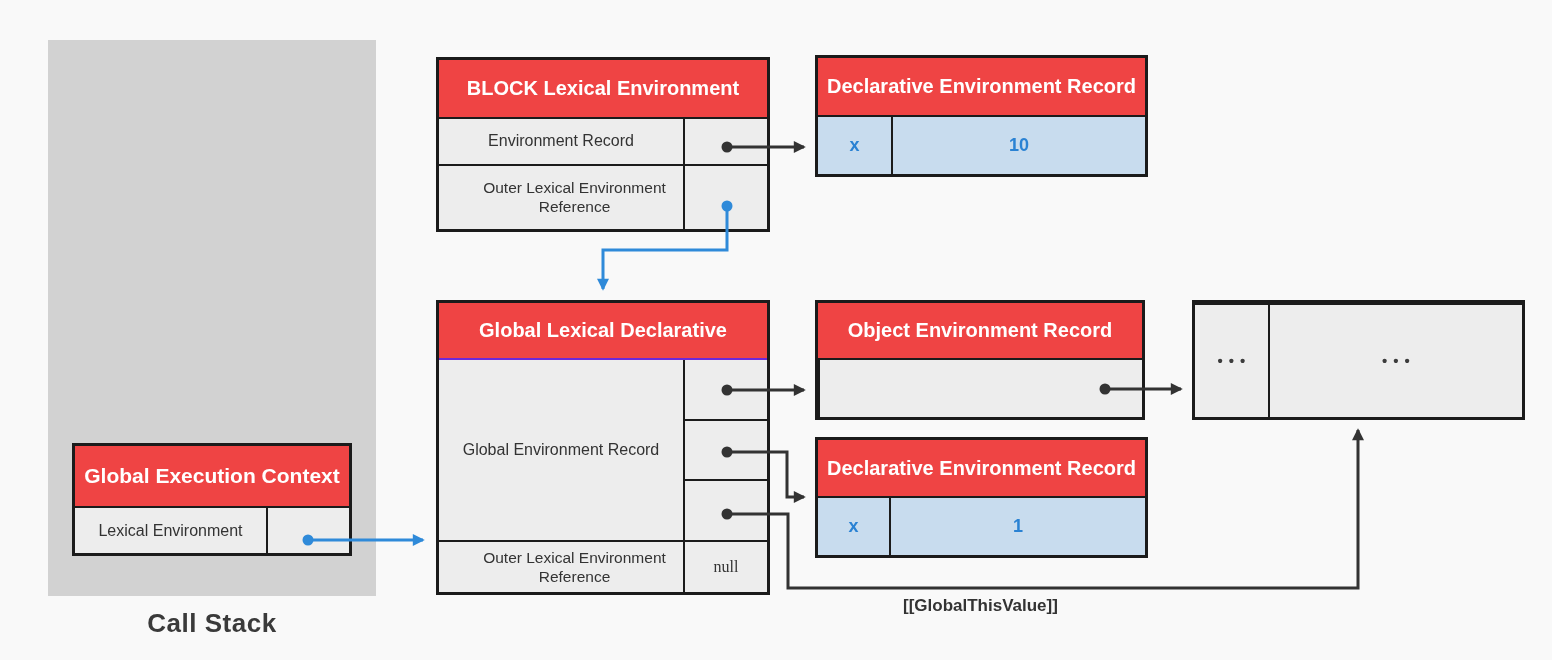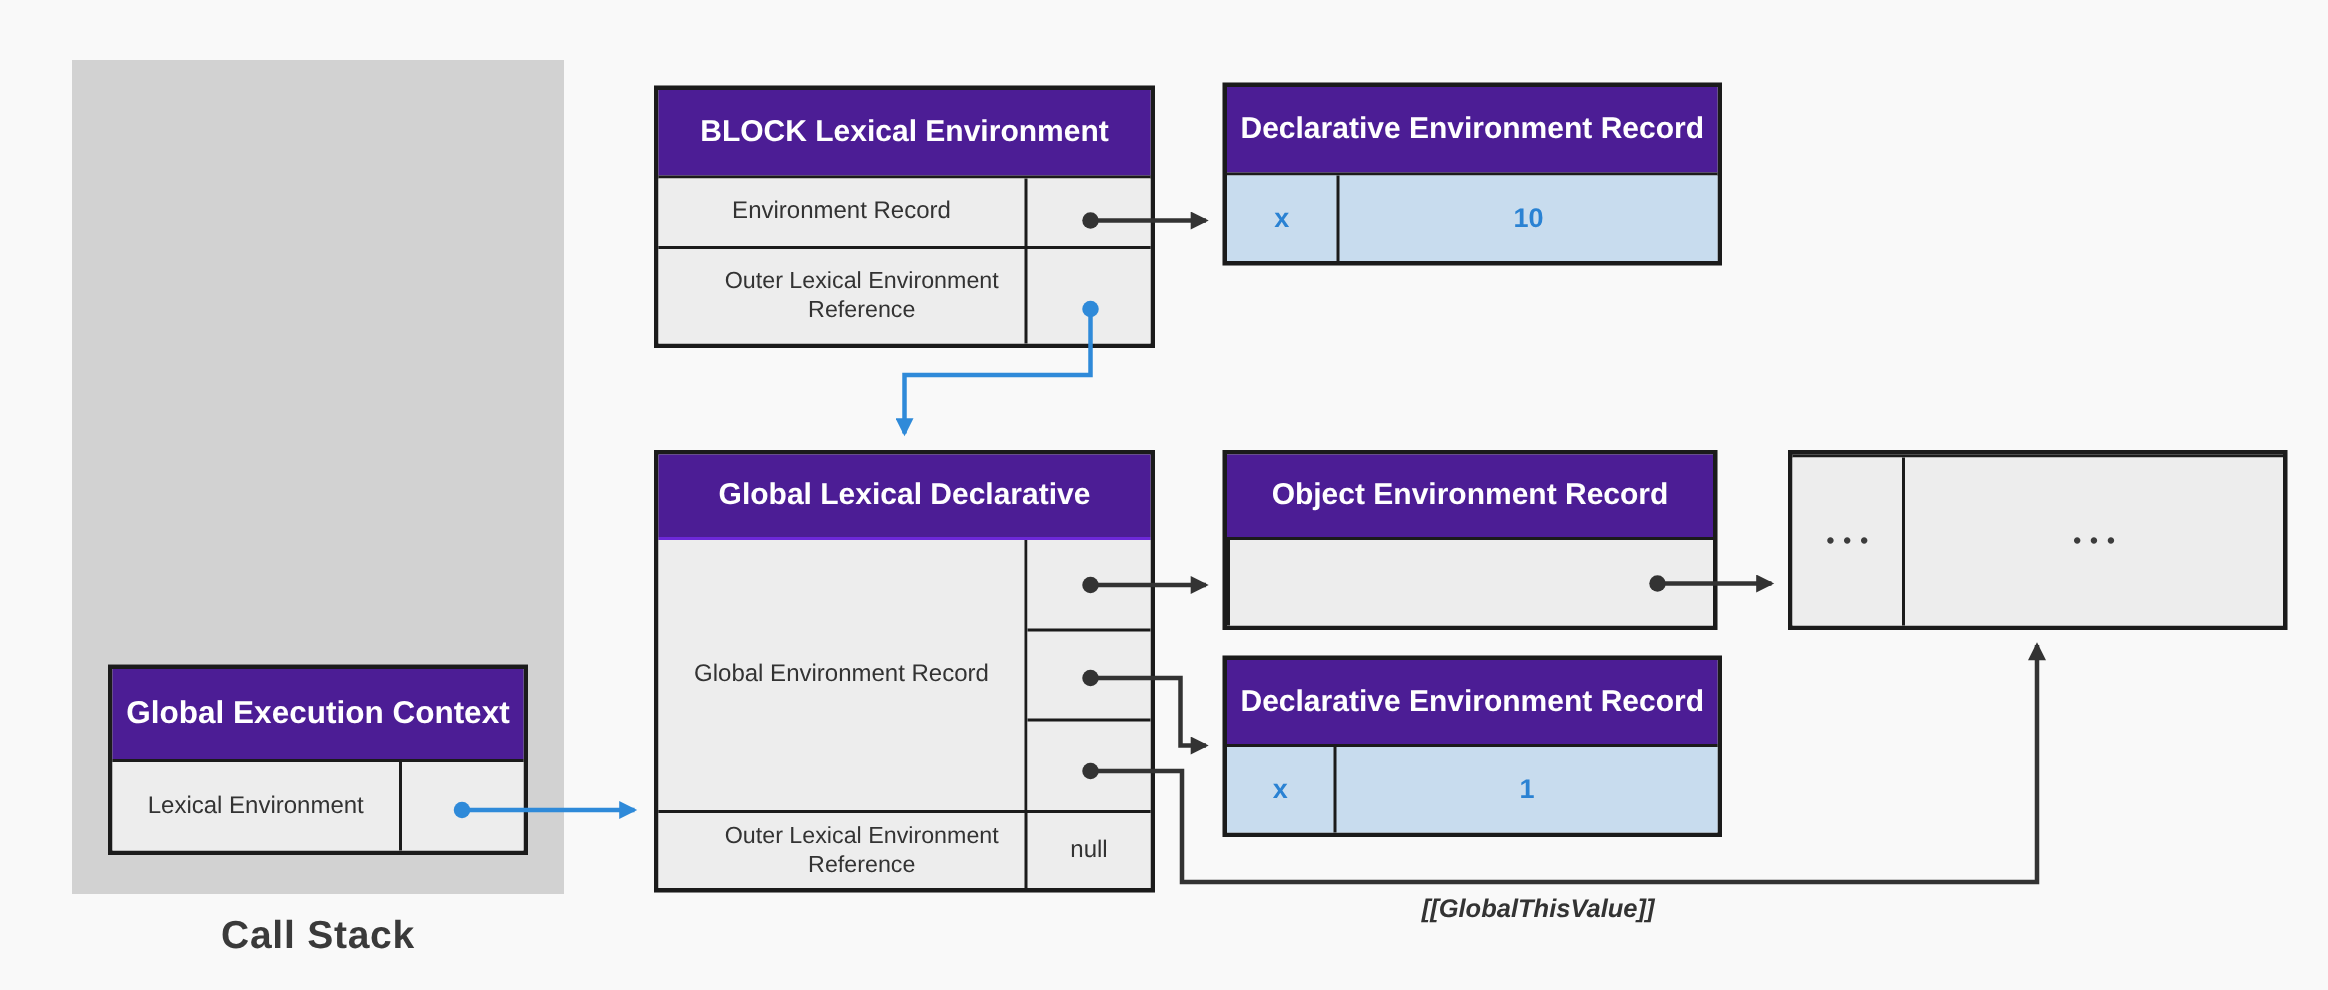--- a/index.html
+++ b/index.html
@@ -4,21 +4,21 @@
 <style>
   html,body{margin:0;padding:0;}
   body{font-family:"Liberation Sans","DejaVu Sans",sans-serif;background:#f9f9f9;}
   #canvas{position:relative;width:1552px;height:660px;background:#f9f9f9;overflow:hidden;}
 
   .callstack-bg{position:absolute;left:48px;top:40px;width:328px;height:556px;background:#d2d2d2;z-index:0;}
   .callstack-label{position:absolute;left:48px;top:608px;width:328px;text-align:center;
     font-size:26px;font-weight:bold;color:#3a3a3a;letter-spacing:0.5px;z-index:1;}
 
   .tbl{position:absolute;box-sizing:border-box;border:3px solid #1b1b1b;display:flex;flex-direction:column;z-index:1;background:#ededed;}
-  .hdr{background:#4c1d95;color:#ffffff;font-weight:bold;font-size:20px;
+  .hdr{background:#ef4444;color:#ffffff;font-weight:bold;font-size:20px;
     display:flex;align-items:center;justify-content:center;text-align:center;flex:0 0 auto;}
   .trow{display:flex;flex:1 1 auto;border-top:2px solid #1b1b1b;min-height:0;}
   .cell{background:#ededed;color:#333333;font-size:16px;display:flex;align-items:center;justify-content:center;
     text-align:center;box-sizing:border-box;padding:2px 6px;line-height:1.25;}
   .cell.rightcol{border-left:2px solid #1b1b1b;}
   .cell.blue{background:#c8dcee;color:#2a82d3;font-weight:bold;font-size:18px;}
   .smalltext{font-size:15.5px;padding-left:33px;}
   .dots{font-size:15px;font-weight:bold;color:#3c3c3c;letter-spacing:6px;text-indent:6px;}
 
   
@@ -32,21 +32,21 @@
   svg.overlay{position:absolute;left:0;top:0;z-index:2;pointer-events:none;}
 </style>
 </head>
 <body>
 
 <div id="canvas">
 
   <div class="callstack-bg"></div>
   <div class="callstack-label">Call Stack</div>
 
-  <div class="tbl" style="left:72px;top:443px;width:280px;height:127px;">
+  <div class="tbl" style="left:72px;top:443px;width:280px;height:113px;">
     <div class="hdr" style="height:60px;font-size:21px;">Global Execution Context</div>
     <div class="trow">
       <div class="cell" style="flex:0 0 191px;">Lexical Environment</div>
       <div class="cell rightcol" style="flex:1 1 auto;"></div>
     </div>
   </div>
 
   <div class="tbl" style="left:436px;top:57px;width:334px;height:175px;">
     <div class="hdr" style="height:57px;">BLOCK Lexical Environment</div>
     <div class="trow">
@@ -72,21 +72,21 @@
     <div class="mid">
       <div class="cell left">Global Environment Record</div>
       <div class="stack">
         <div class="slot"></div>
         <div class="slot"></div>
         <div class="slot"></div>
       </div>
     </div>
     <div class="trow" style="flex:0 0 50px;">
       <div class="cell smalltext" style="flex:0 0 244px;">Outer Lexical Environment Reference</div>
-      <div class="cell rightcol" style="flex:1 1 auto;">null</div>
+      <div class="cell rightcol" style="flex:1 1 auto;font-family:Liberation Serif, serif;">null</div>
     </div>
   </div>
 
   <div class="tbl" style="left:815px;top:300px;width:330px;height:120px;">
     <div class="hdr" style="height:55px;">Object Environment Record</div>
     <div class="trow">
       <div class="cell rightcol" style="flex:1 1 auto;"></div>
     </div>
   </div>
 
@@ -98,21 +98,21 @@
   </div>
 
   <div class="tbl" style="left:815px;top:437px;width:333px;height:121px;">
     <div class="hdr" style="height:56px;">Declarative Environment Record</div>
     <div class="trow">
       <div class="cell blue" style="flex:0 0 71px;">x</div>
       <div class="cell blue rightcol" style="flex:1 1 auto;">1</div>
     </div>
   </div>
 
-  <div class="annotation" style="left:903px;top:596px;width:200px;text-align:right;font-style:italic;">[[GlobalThisValue]]</div>
+  <div class="annotation" style="left:903px;top:596px;width:200px;text-align:left;">[[GlobalThisValue]]</div>
 
   <svg class="overlay" width="1552" height="660" viewBox="0 0 1552 660">
     <defs>
       <marker id="ab" viewBox="0 0 10 10" refX="8.5" refY="5" markerWidth="13" markerHeight="12" orient="auto" markerUnits="userSpaceOnUse">
         <path d="M0 0 L10 5 L0 10 z" fill="#333333"></path>
       </marker>
       <marker id="abl" viewBox="0 0 10 10" refX="8.5" refY="5" markerWidth="13" markerHeight="12" orient="auto" markerUnits="userSpaceOnUse">
         <path d="M0 0 L10 5 L0 10 z" fill="#2f8ad9"></path>
       </marker>
     </defs>

